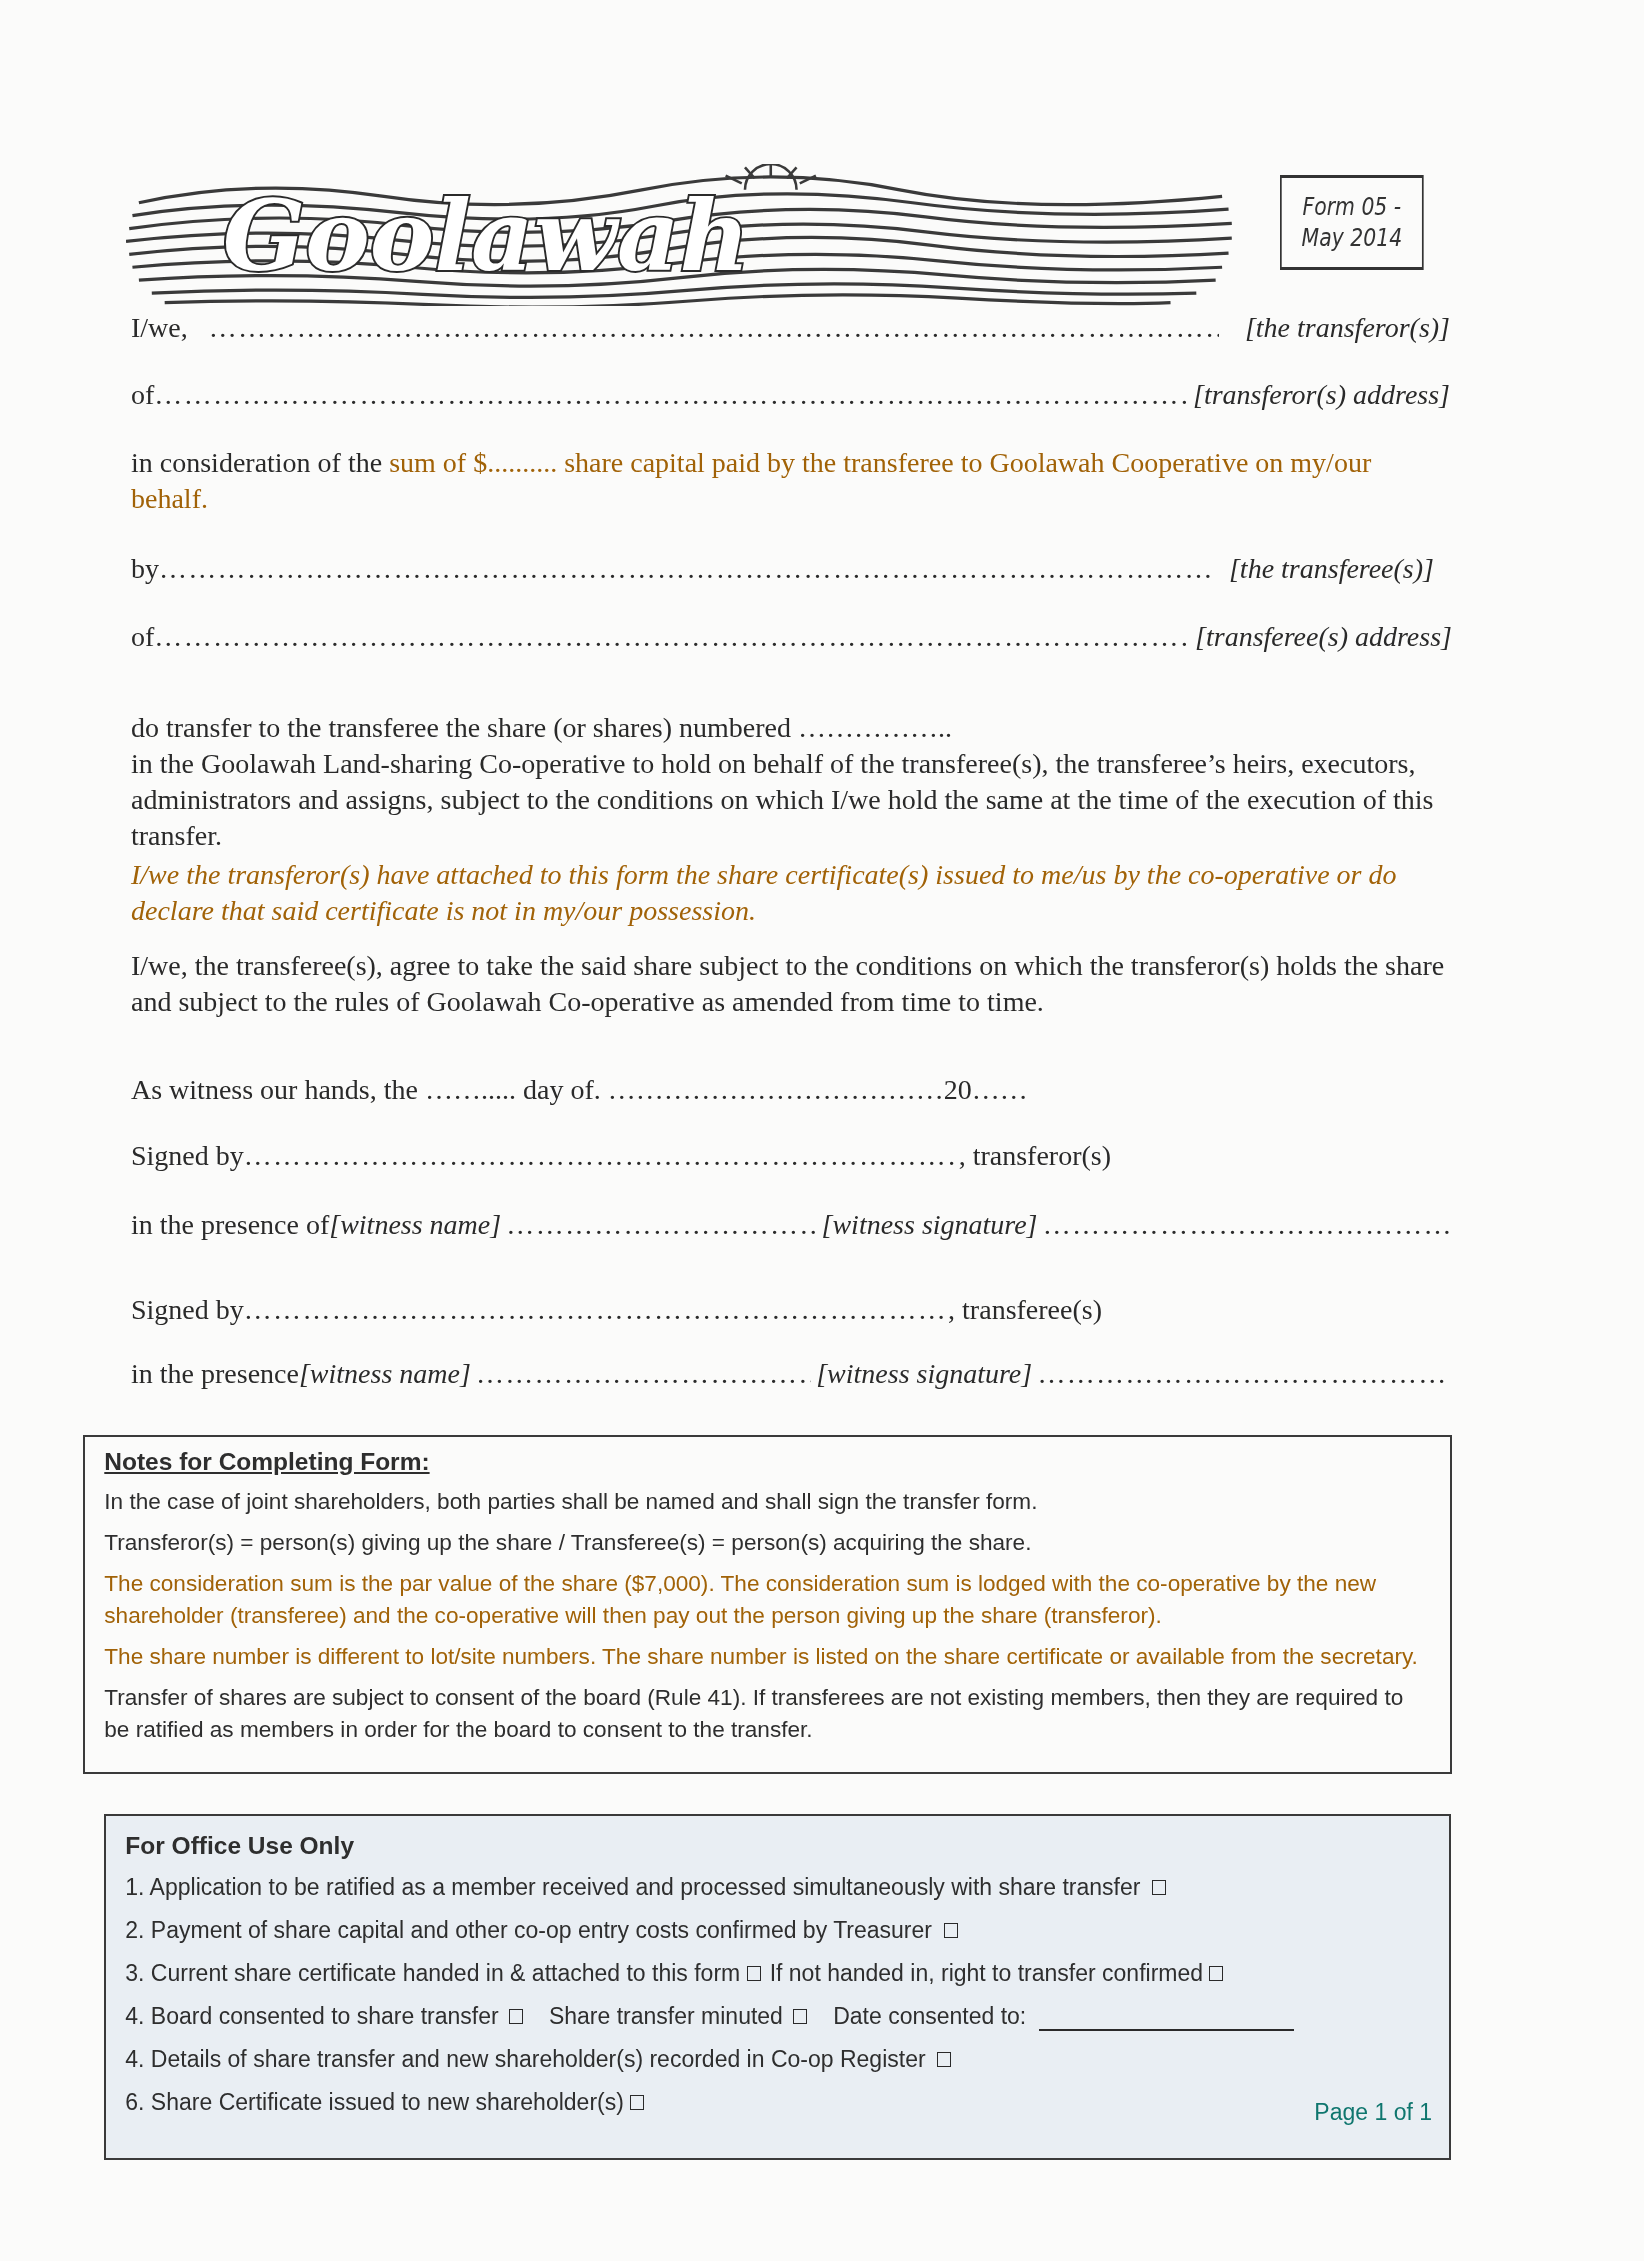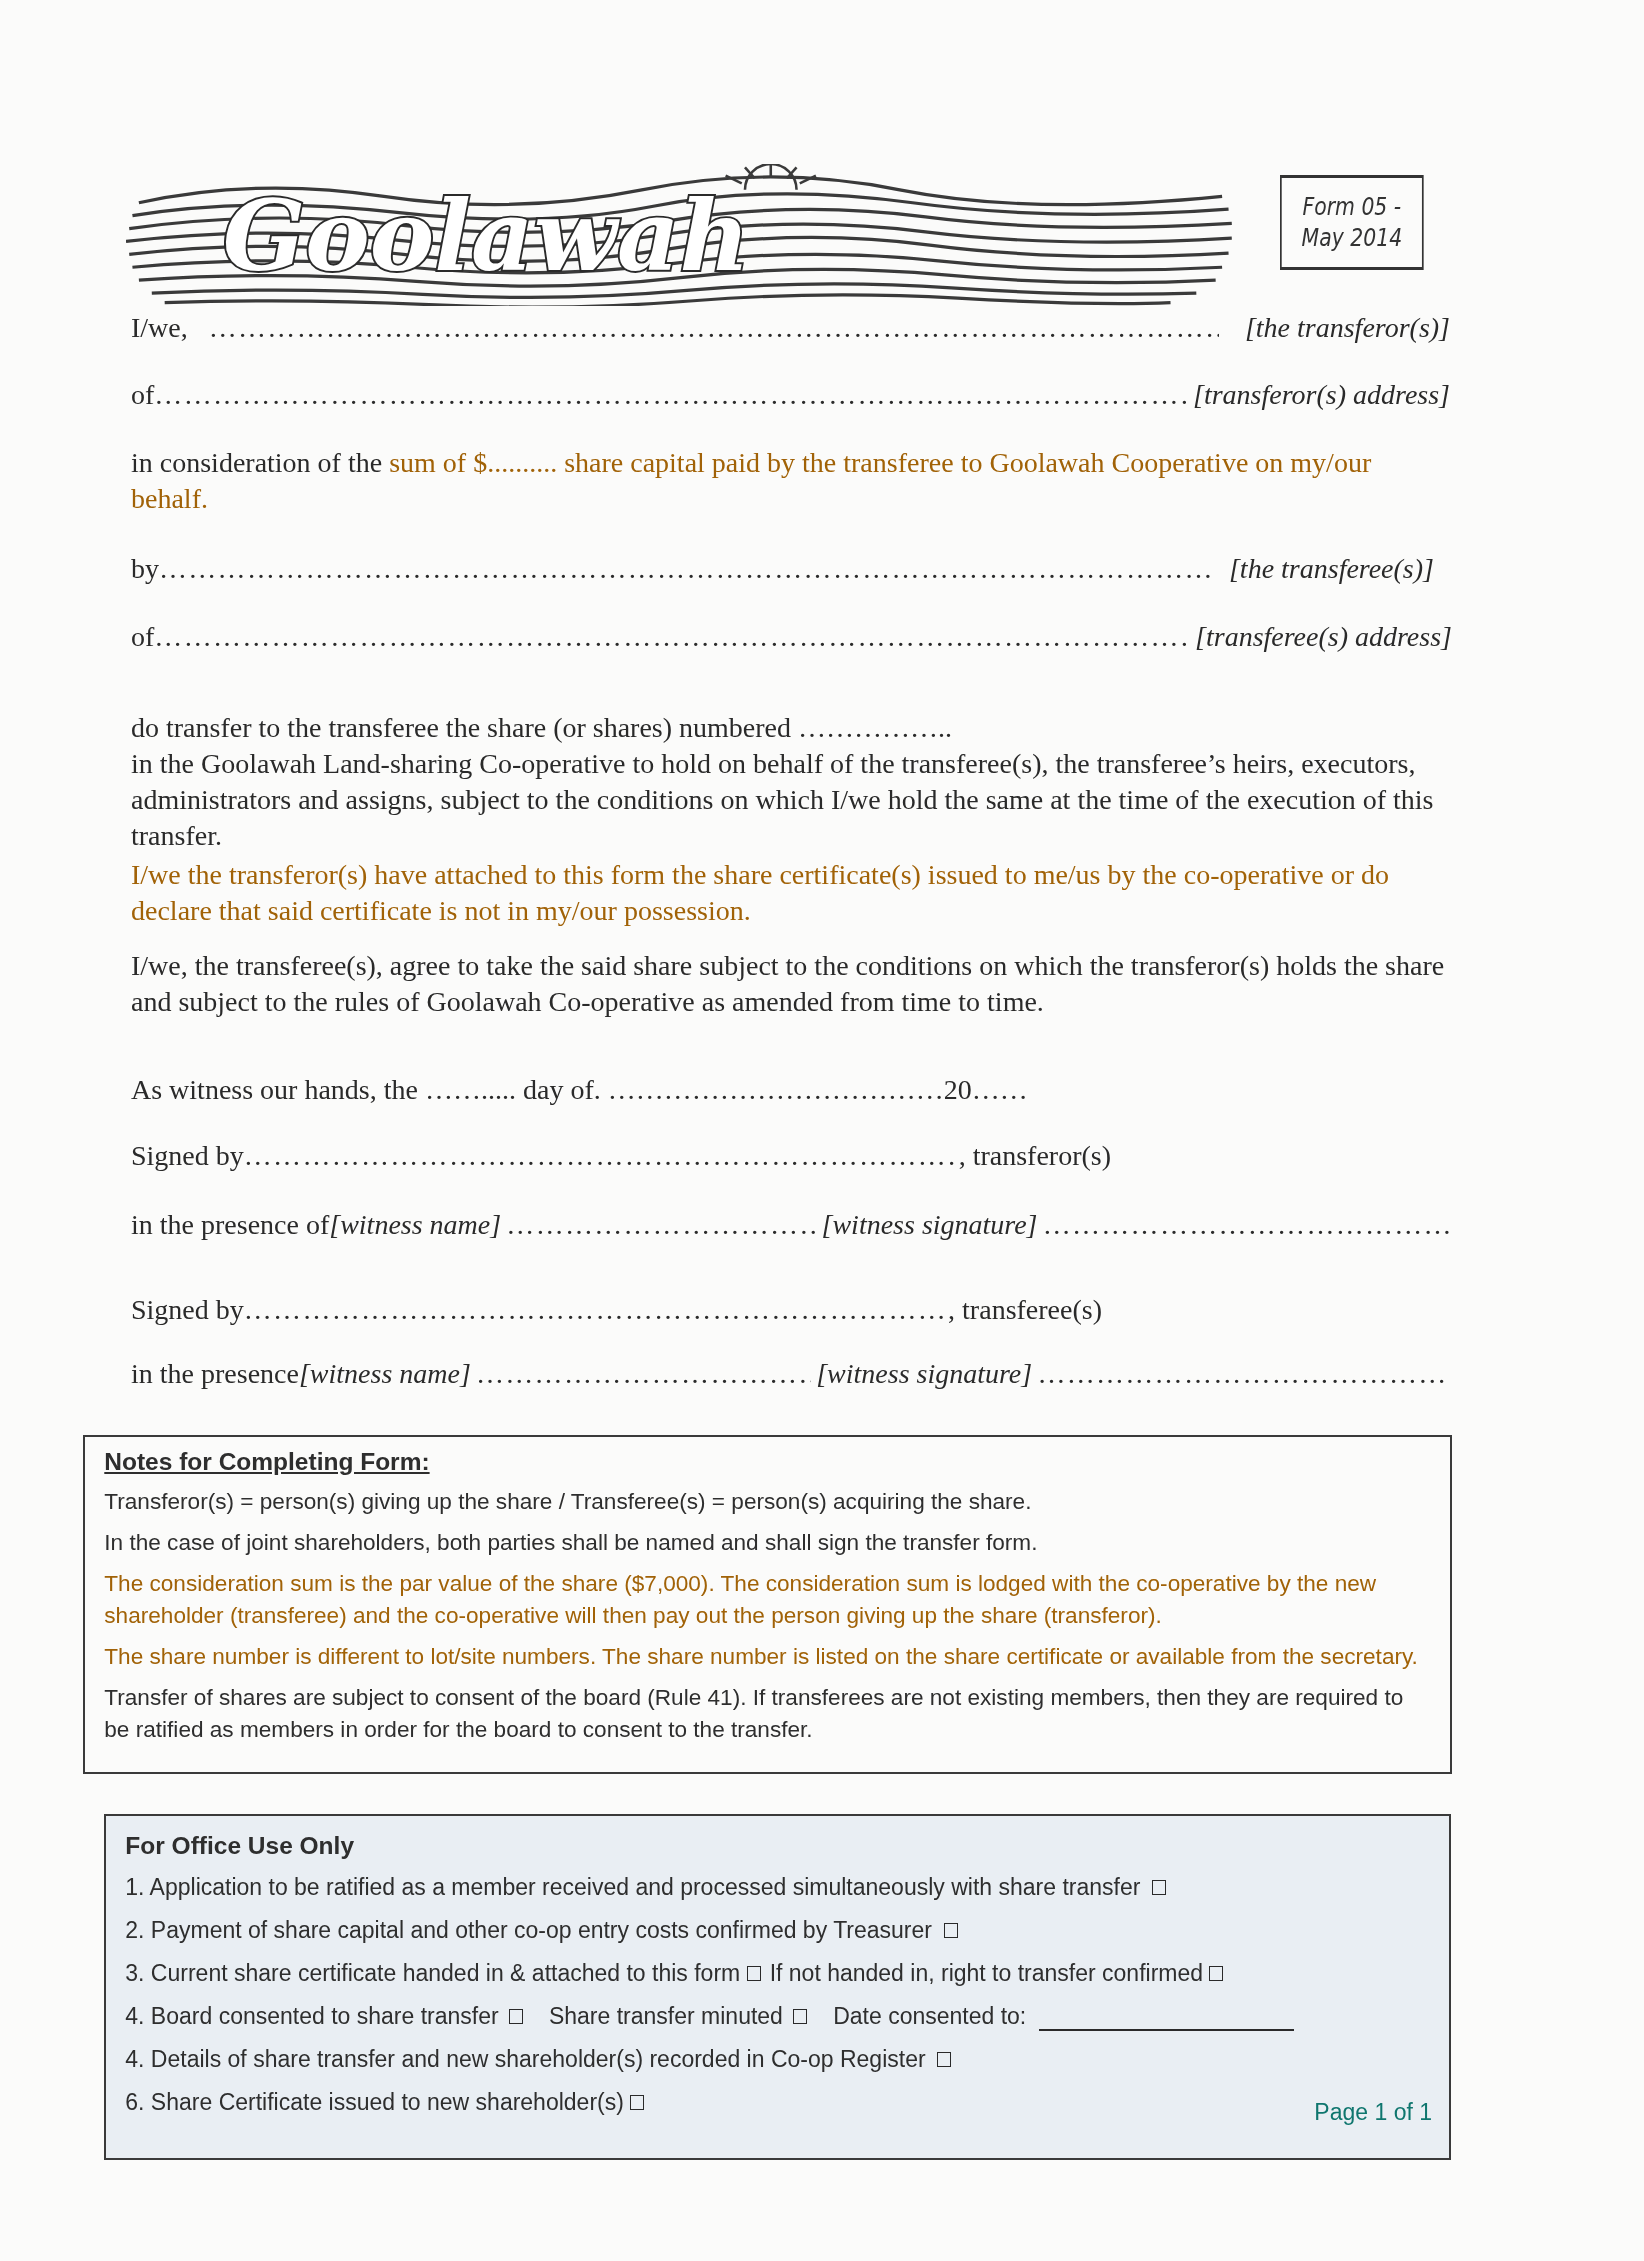--- a/index.html
+++ b/index.html
@@ -139,21 +139,21 @@
   <span>of</span>
   <span class="dotfill">………………………………………………………………………………………………………………………………………………………………………</span>
   <span class="it" style="margin-left:5.2px">[transferee(s) address]</span>
 </div>
 
 <div class="abs para" style="left:131px; top:710px; width:1319px;">
   <div>do transfer to the transferee the share (or shares) numbered ……………..</div>
   <div>in the Goolawah Land-sharing Co-operative to hold on behalf of the transferee(s), the transferee’s heirs, executors, administrators and assigns, subject to the conditions on which I/we hold the same at the time of the execution of this transfer.</div>
 </div>
 
-<div class="abs para red" style="left:131px; top:857px; width:1319px;">I/we the transferor(s) have attached to this form the share certificate(s) issued to me/us by the co-operative or do declare that said certificate is not in my/our possession.</div>
+<div class="abs para red" style="left:131px; top:857px; width:1319px;font-style:italic;">I/we the transferor(s) have attached to this form the share certificate(s) issued to me/us by the co-operative or do declare that said certificate is not in my/our possession.</div>
 
 <div class="abs para" style="left:131px; top:948px; width:1319px;">I/we, the transferee(s), agree to take the said share subject to the conditions on which the transferor(s) holds the share and subject to the rules of Goolawah Co-operative as amended from time to time.</div>
 
 <div class="abs line" style="left:131px; top:1072px;">As witness our hands, the ……..... day of. ………………………………20……</div>
 
 <div class="abs line fill-row" style="left:131px; top:1138px; width:980px;">
   <span>Signed by</span>
   <span class="dotfill">……………………………………………………………………………………………………………</span>
   <span>, transferor(s)</span>
 </div>
@@ -175,22 +175,22 @@
 <div class="abs line fill-row" style="left:131px; top:1356px; width:1319px;">
   <span>in the presence </span>
   <span class="it">[witness name]</span>
   <span class="dotfill" style="flex:0 0 335px; margin:0 5.2px">…………………………………………………………</span>
   <span class="it">[witness signature]</span>
   <span class="dotfill" style="margin-left:5.2px">…………………………………………………………</span>
 </div>
 
 <div id="notes-box" class="abs">
   <div class="title">Notes for Completing Form:</div>
+  <p>In the case of joint shareholders, both parties shall be named and shall sign the transfer form.</p>
   <p>Transferor(s)  =  person(s) giving up the share   /   Transferee(s)  =  person(s) acquiring the share.</p>
-  <p>In the case of joint shareholders, both parties shall be named and shall sign the transfer form.</p>
   <p class="red">The consideration sum is the par value of the share ($7,000).  The consideration sum is lodged with the co-operative by the new shareholder (transferee) and the co-operative will then pay out the person giving up the share (transferor).</p>
   <p class="red">The share number is different to lot/site numbers.  The share number is listed on the share certificate or available from the secretary.</p>
   <p>Transfer of shares are subject to consent of the board (Rule 41).  If transferees are not existing members, then they are required to be ratified as members in order for the board to consent to the transfer.</p>
 </div>
 
 <div id="office-box" class="abs">
   <div class="title">For Office Use Only</div>
   <div class="ob-row">
     <span>1. Application to be ratified as a member received and processed simultaneously with share transfer</span>
     <span class="chk"></span>

